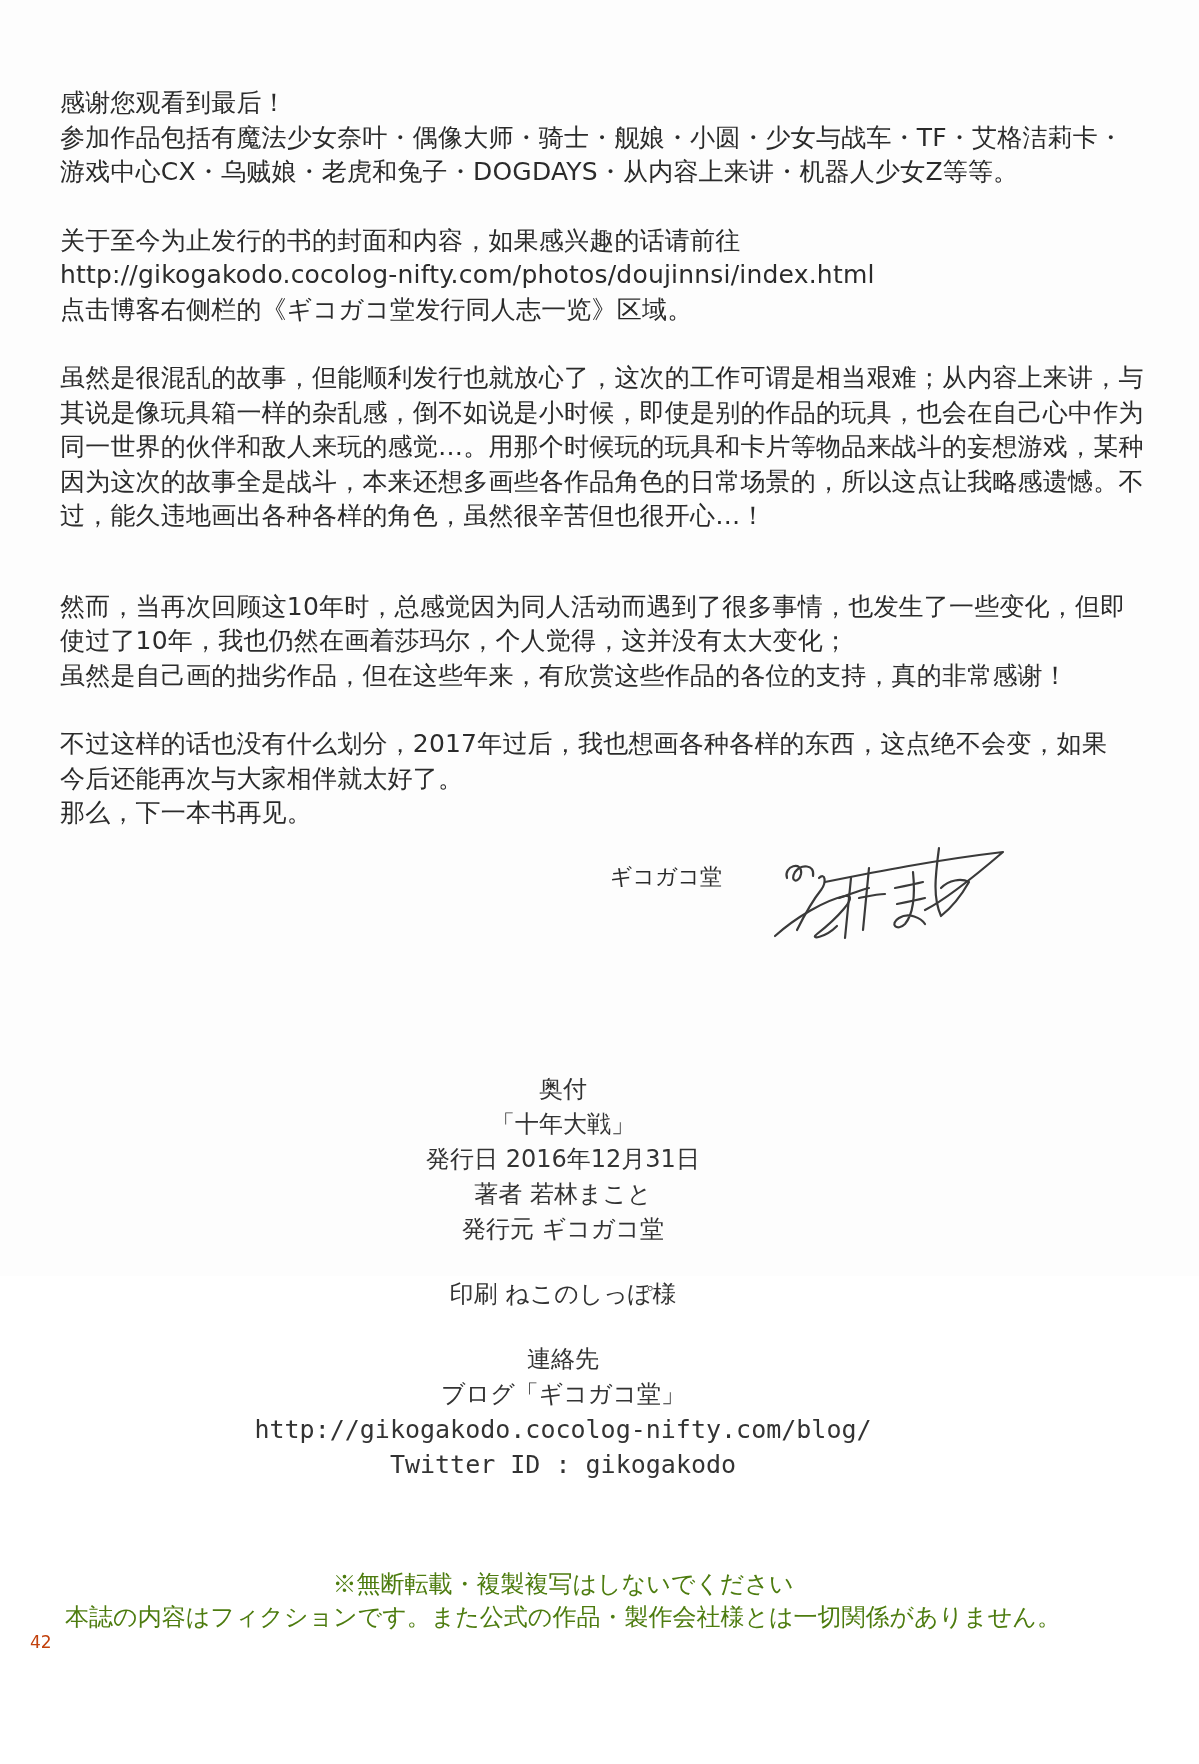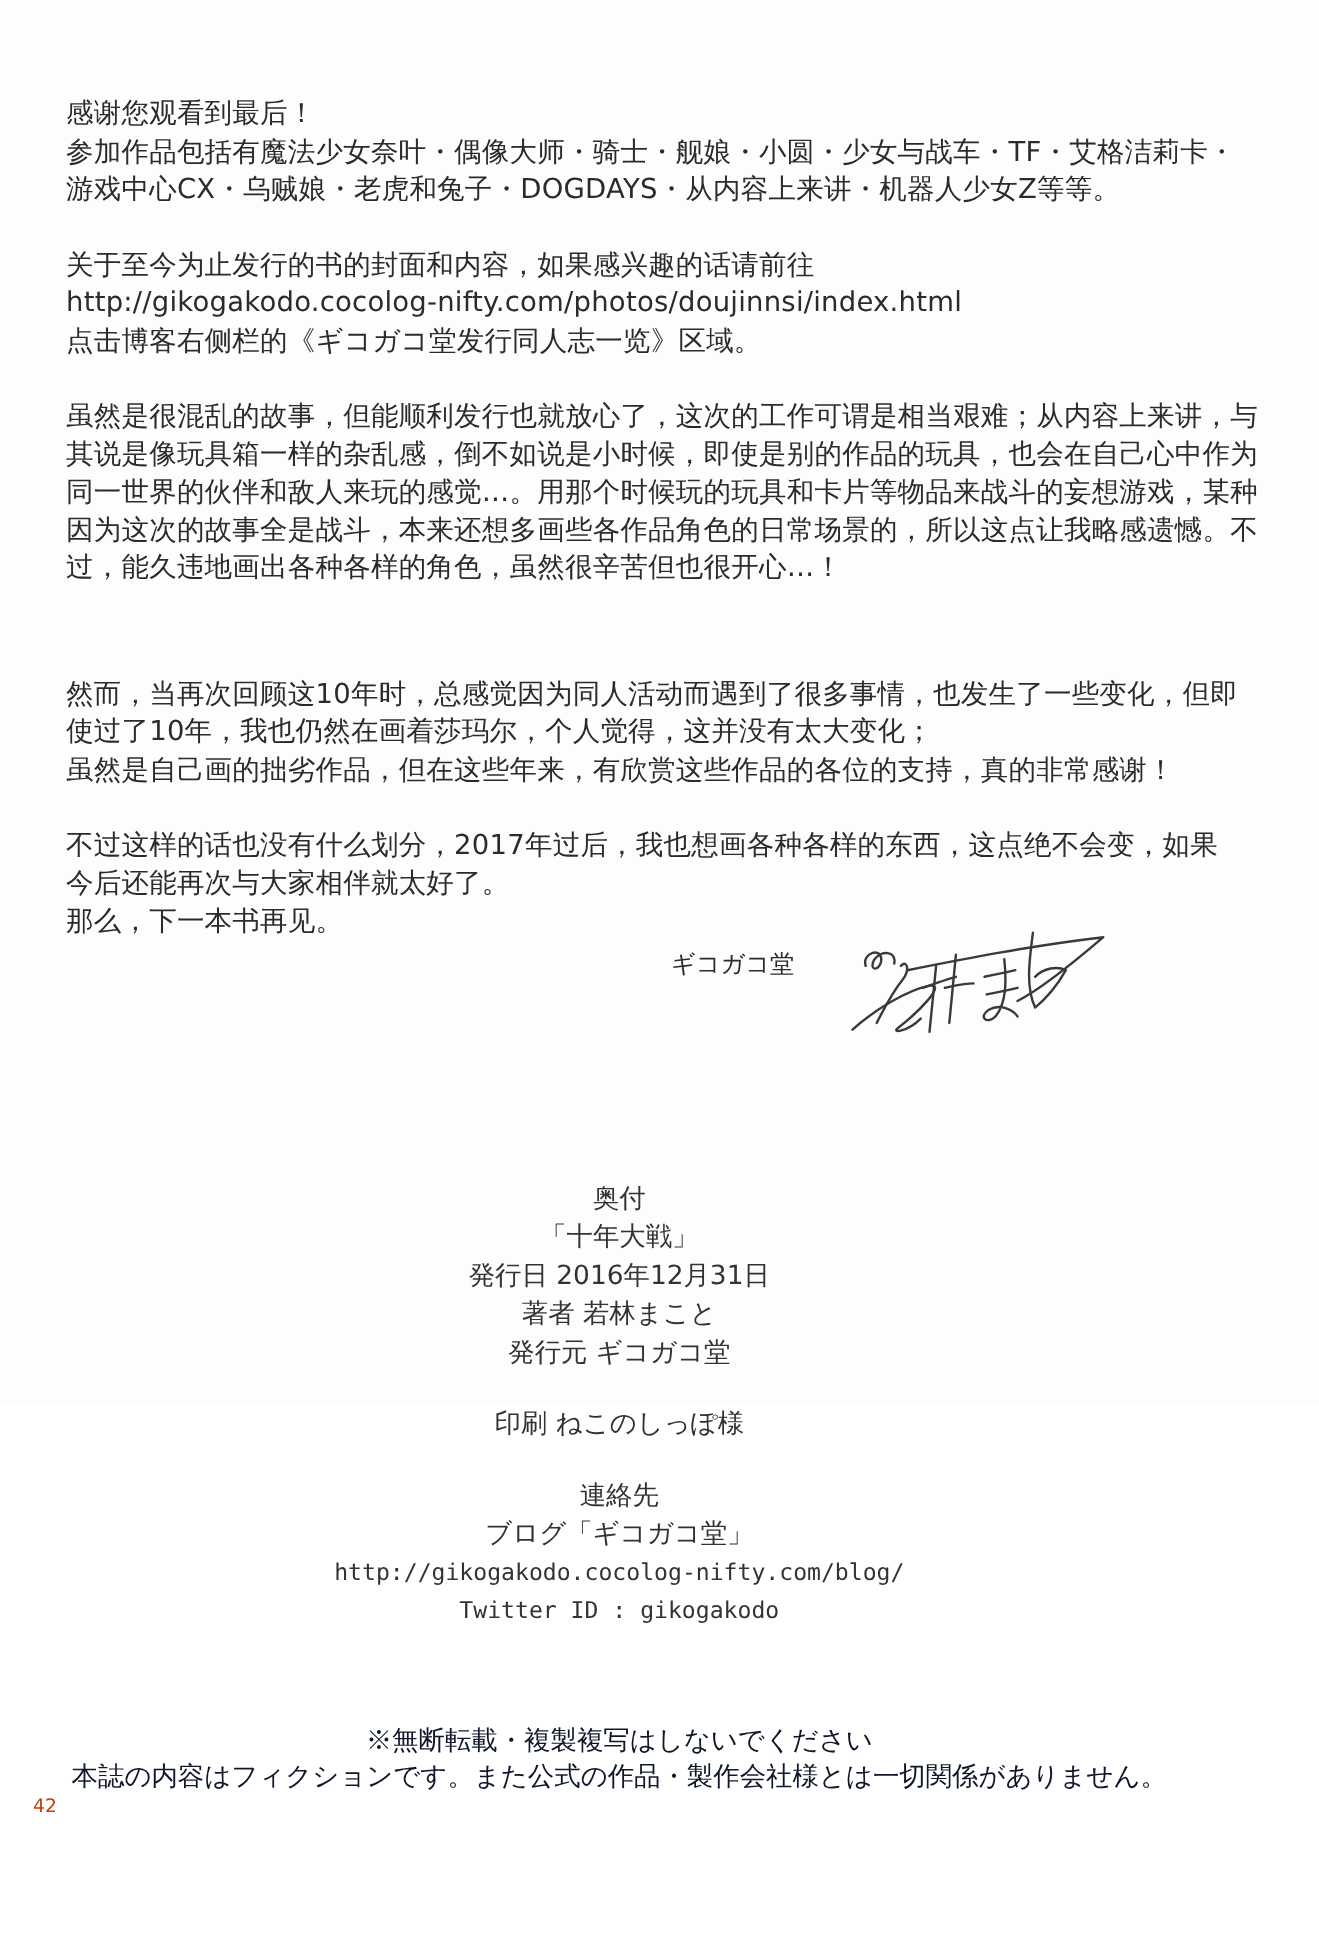--- a/index.html
+++ b/index.html
@@ -32,21 +32,21 @@
       letter-spacing: 0.2px;
     }
     .afterword p {
       margin: 0 0 34px 0;
     }
     .afterword p .line {
       display: block;
       white-space: nowrap;
     }
     .afterword p.gap-large {
-      margin-bottom: 80px;
+      margin-bottom: 56px;
     }
     .signature-row {
       position: absolute;
       left: 610px;
       top: 848px;
       height: 120px;
       width: 420px;
     }
     .signature-label {
       position: absolute;
@@ -74,32 +74,32 @@
     .colophon .c-line {
       display: block;
       white-space: nowrap;
     }
     .colophon .spacer {
       display: block;
       height: 30px;
     }
     .colophon .mono {
       font-family: "DejaVu Sans Mono", "Liberation Mono", monospace;
-      font-size: 21px;
+      font-size: 25px;
     }
     .notice {
       position: absolute;
       left: 0;
       top: 1568px;
       width: 1126px;
       text-align: center;
-      font-family: Liberation Mono, monospace;
+      font-family: Liberation Serif, serif;
       font-size: 24px;
       line-height: 33px;
-      color: #0f172a;
+      color: #4d7c0f;
     }
     .notice .n-line { display: block; white-space: nowrap; }
     .page-number {
       position: absolute;
       left: 30px;
       top: 1632px;
       font-size: 17px;
       color: #c2410c;
       text-align: right;
     }

